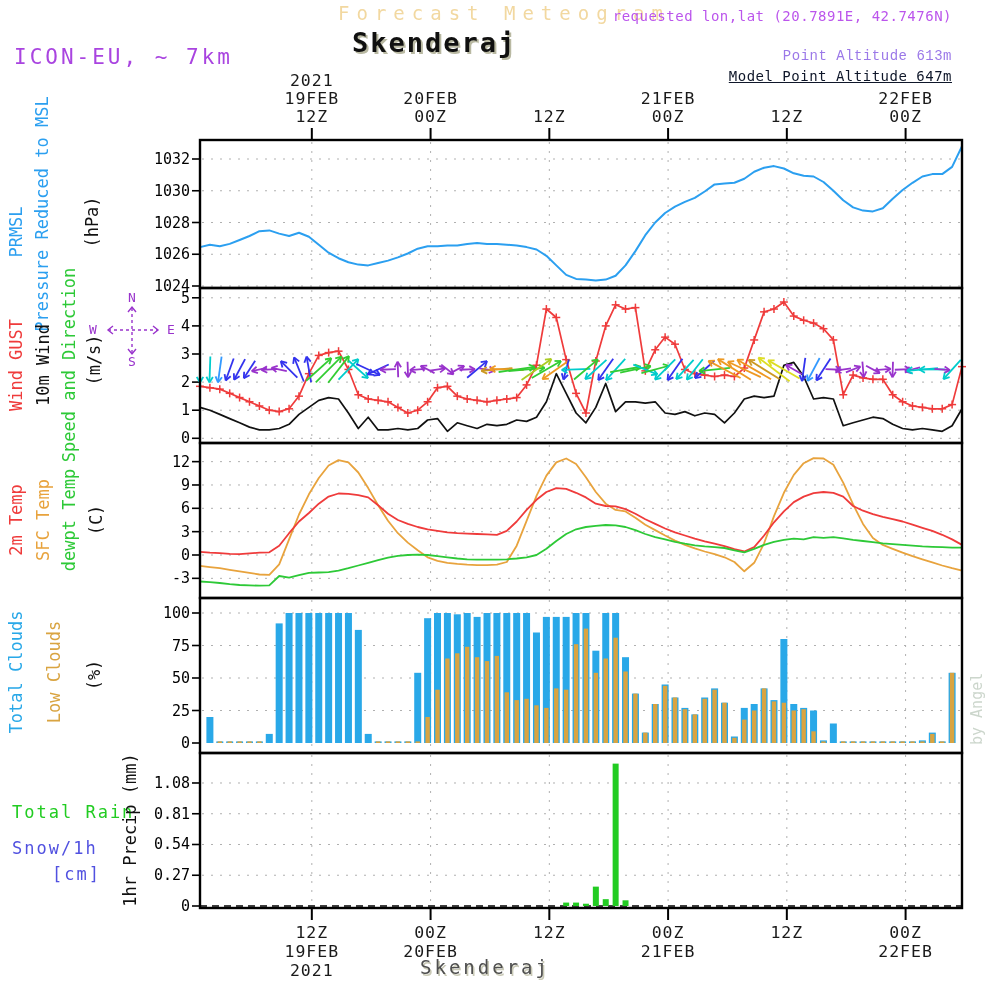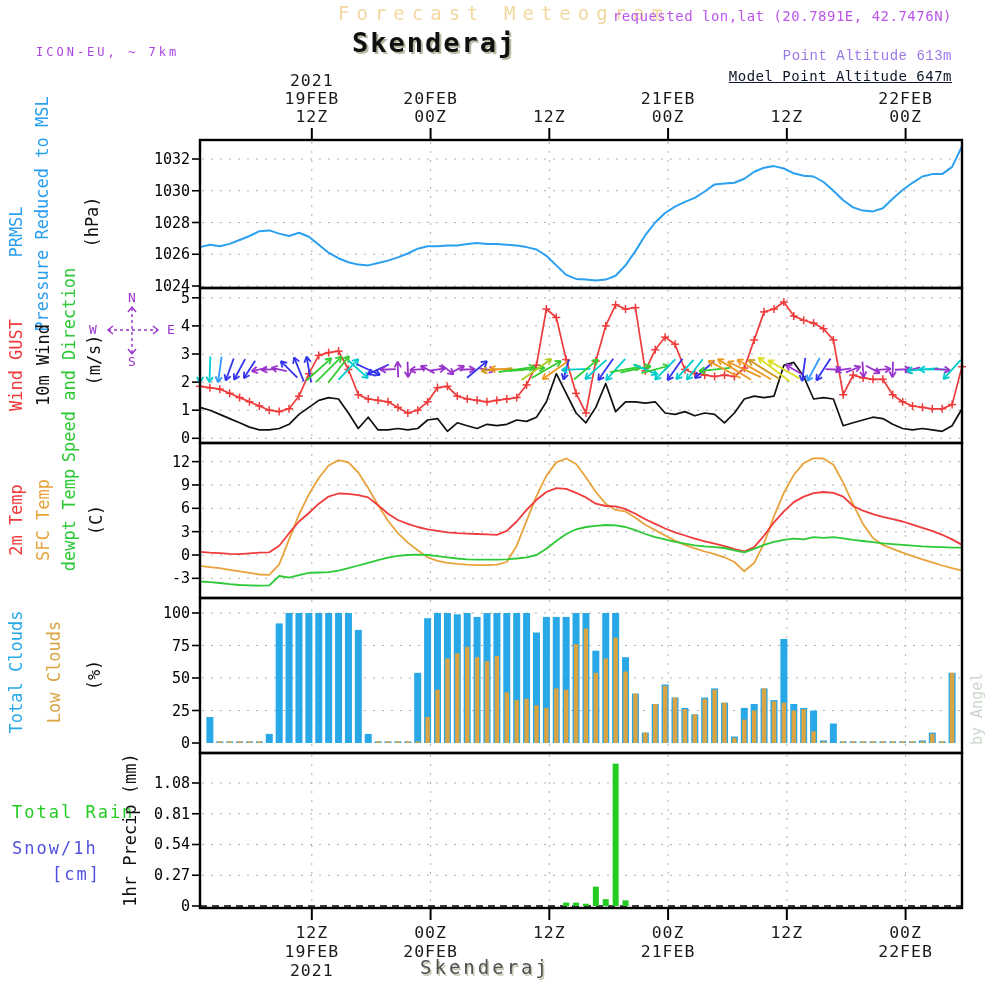--- a/index.html
+++ b/index.html
@@ -8,21 +8,21 @@
   .stage svg{position:absolute;left:0;top:0;}
   .hdr{position:absolute;white-space:pre;}
   .forecast-title{left:338px;top:2px;font-size:19px;letter-spacing:7px;color:#f2d8a0;}
   .main-title{left:352px;top:27px;font-size:27px;font-weight:bold;letter-spacing:2px;color:#101010;
               text-shadow:2px 2px 0 #b9b9a2;}
   .req{position:absolute;right:48px;text-align:right;font-size:14px;letter-spacing:0.5px;}
   .req1{top:8px;color:#bb55ec;}
   .req2{top:28px;color:#bb55ec;}
   .req3{top:48px;color:#9b78e8;font-family:Liberation Mono, monospace;}
   .req4{top:68px;color:#0f172a;text-decoration:underline;}
-  .model-label{left:36px;top:45px;font-size:12px;letter-spacing:3px;color:#a944e0;}
+  .model-label{left:14px;top:45px;font-size:21px;letter-spacing:3px;color:#a944e0;}
   .station-bottom{position:absolute;left:420px;top:956px;font-size:19px;letter-spacing:3px;color:#4f4f4f;
                   text-shadow:1.5px 1.5px 0 #c9c9b6;}
   .watermark{position:absolute;left:960px;top:660px;width:22px;font-size:15px;color:#ccd6cc;
              transform:rotate(-90deg);transform-origin:top left;white-space:pre;
              left:968px;top:745px;}
 </style>
 </head>
 <body>
 
 <div class="stage">

